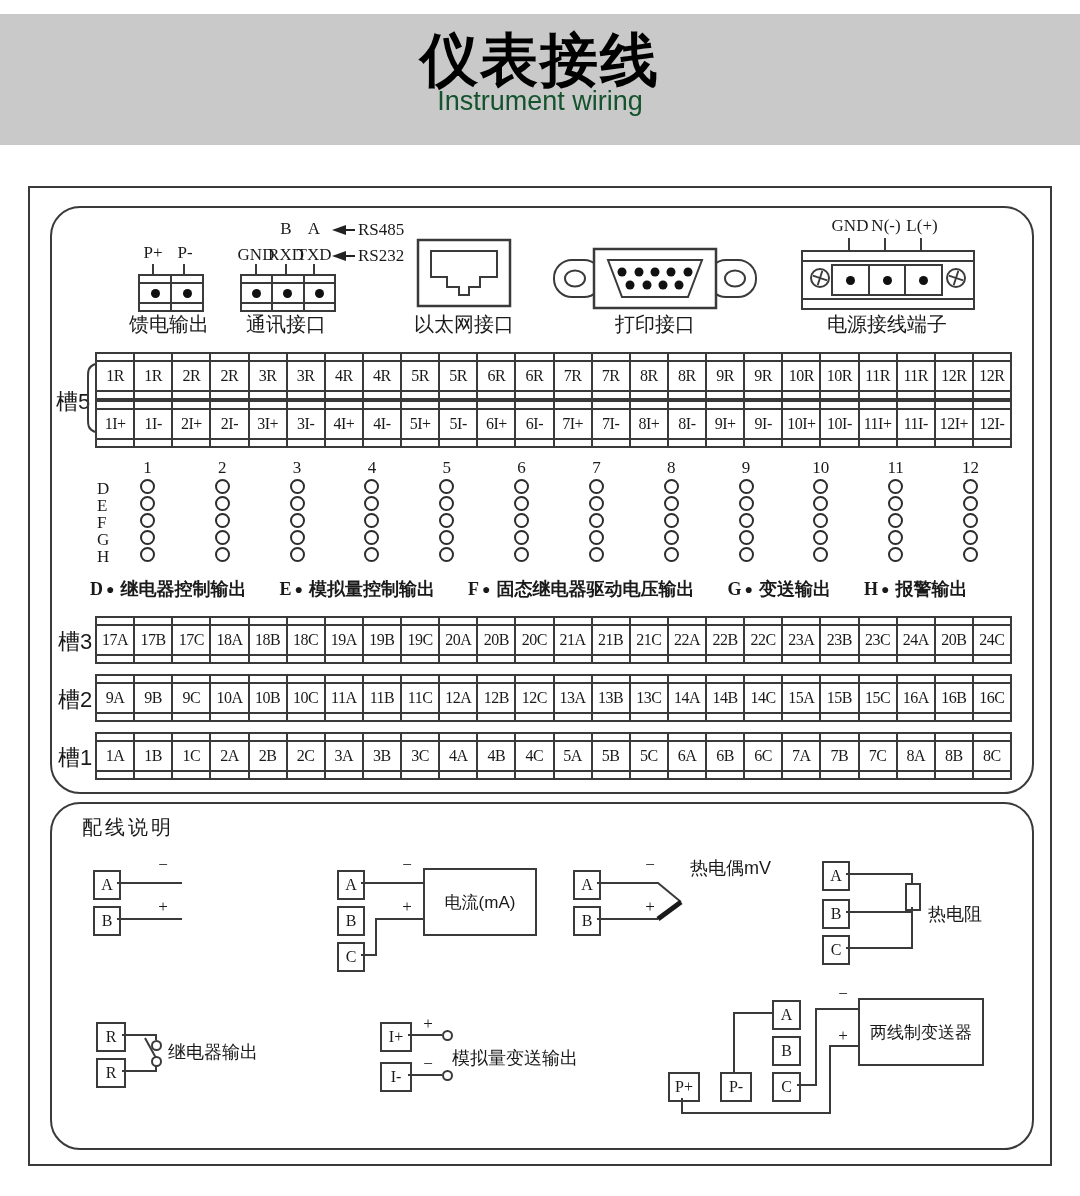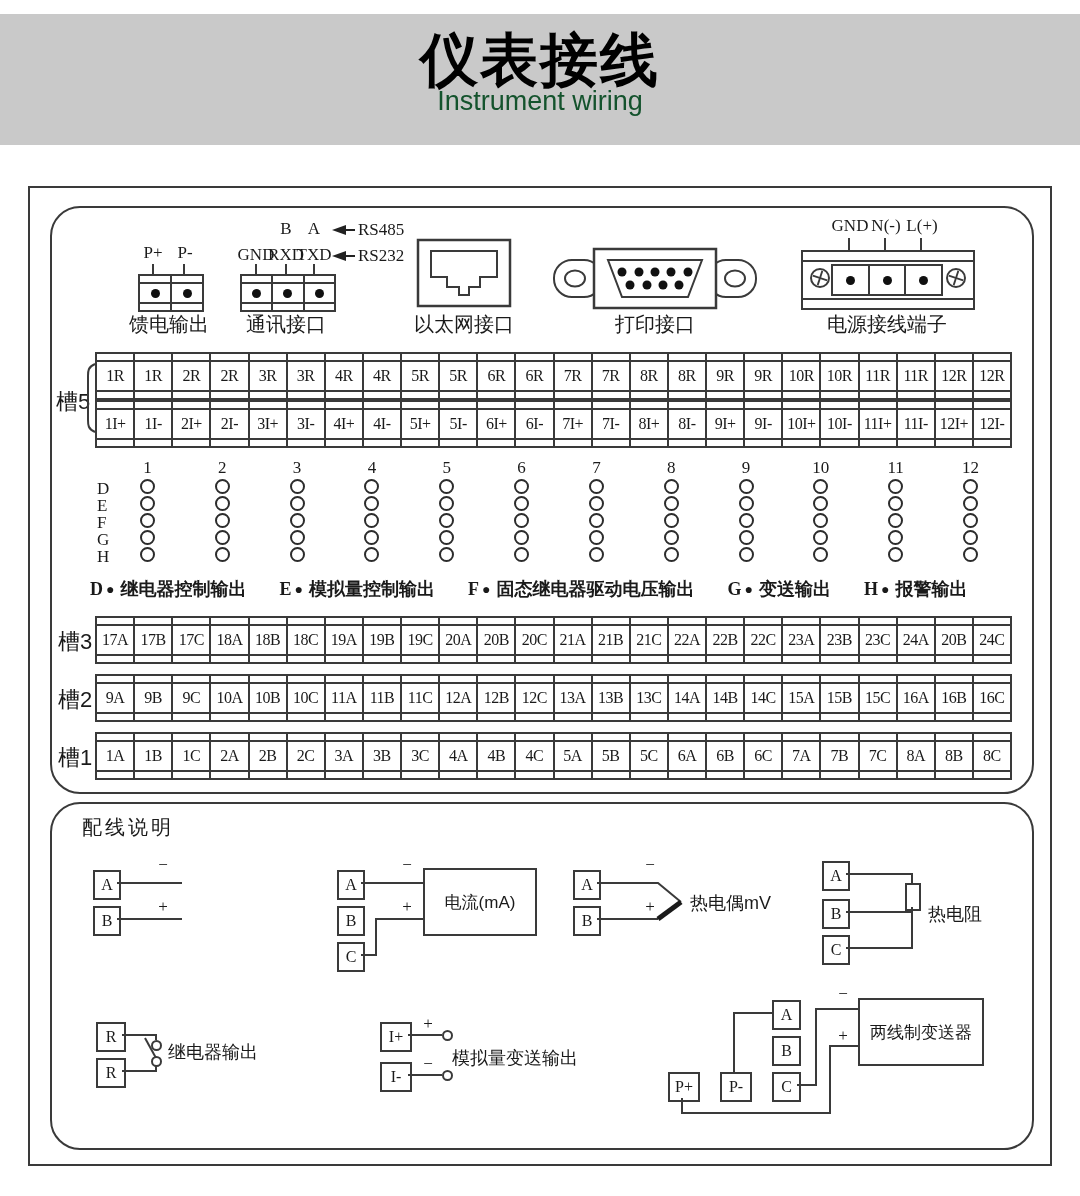--- a/index.html
+++ b/index.html
@@ -1090,21 +1090,21 @@
 
   <div class="tb" style="left:573px;top:870px;width:24px;height:26px">A</div>
   <div class="tb" style="left:573px;top:906px;width:24px;height:26px">B</div>
   <svg style="position:absolute;left:597px;top:873px" width="92" height="52">
     <path d="M0,10 H61 L84,29" fill="none" stroke="#3a3a3a" stroke-width="2"></path>
     <path d="M0,46 H61" fill="none" stroke="#3a3a3a" stroke-width="2"></path>
     <path d="M61,46 L84,29" fill="none" stroke="#1a1a1a" stroke-width="5"></path>
   </svg>
   <span class="sgn" style="left:650px;top:855px">−</span>
   <span class="sgn" style="left:650px;top:897px">+</span>
-  <span class="dlbl" style="left:690px;top:891px">热电偶mV</span>
+  <span class="dlbl" style="left:690px;top:856px">热电偶mV</span>
 
   <div class="tb" style="left:822px;top:861px;width:24px;height:26px">A</div>
   <div class="tb" style="left:822px;top:899px;width:24px;height:26px">B</div>
   <div class="tb" style="left:822px;top:935px;width:24px;height:26px">C</div>
   <div class="hline" style="left:846px;top:873px;width:67px"></div>
   <div class="vline" style="left:911px;top:873px;height:12px"></div>
   <div class="res" style="left:905px;top:883px;width:12px;height:24px"></div>
   <div class="vline" style="left:911px;top:907px;height:42px"></div>
   <div class="hline" style="left:846px;top:911px;width:65px"></div>
   <div class="hline" style="left:846px;top:947px;width:65px"></div>

